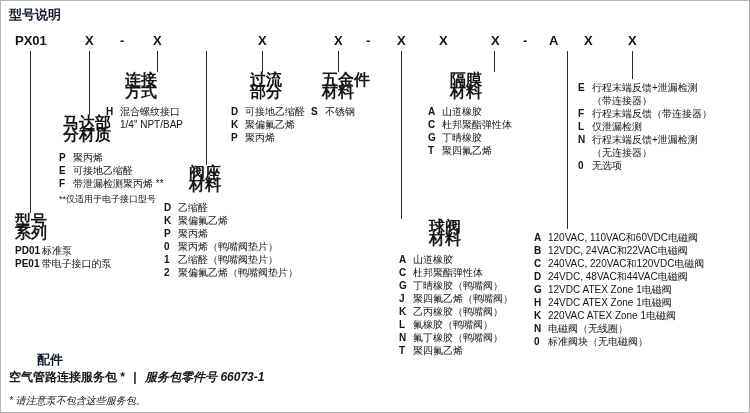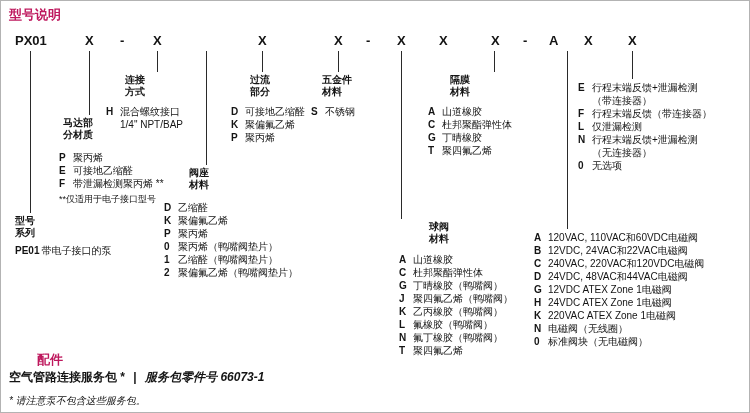--- a/index.html
+++ b/index.html
@@ -1,22 +1,22 @@
 <!DOCTYPE html>
 <html><head>
 <meta charset="utf-8">
 <style>
   html,body{margin:0;padding:0;background:#ffffff;}
   .page{position:relative;width:750px;height:413px;background:#fff;border:1px solid #b3b3b3;
         font-family:"Liberation Sans","DejaVu Sans",sans-serif;color:#141414;overflow:hidden;box-sizing:border-box;}
   .title{position:absolute;left:8px;top:5px;font-size:13px;font-weight:700;}
-  .red{color:#be185d;}
+  .red{color:#0f172a;}
   .tok{position:absolute;top:32px;font-size:13px;font-weight:700;}
   .stem{position:absolute;width:1px;background:#2a2a2a;}
-  .sec-label{position:absolute;font-size:10px;font-weight:700;line-height:12px;white-space:nowrap;}
+  .sec-label{position:absolute;font-size:16px;font-weight:700;line-height:12px;white-space:nowrap;}
   .items{position:absolute;font-size:10px;line-height:13px;white-space:nowrap;}
   .items .code{font-weight:700;display:inline-block;min-width:12px;margin-right:2px;}
   .items .row.cont{padding-left:14px;}
   .footnote{position:absolute;font-size:9px;white-space:nowrap;}
   .acc-heading{position:absolute;left:8px;top:350px;font-size:13px;font-weight:700;margin-left:28px;}
   .acc-line{position:absolute;left:8px;top:368px;font-size:12px;font-weight:700;white-space:nowrap;}
   .acc-sep{margin:0 5px;}
   .acc-part{font-style:italic;}
   .acc-footnote{position:absolute;left:8px;top:393px;font-size:10px;font-style:italic;white-space:nowrap;}
 </style>
@@ -130,20 +130,21 @@
       <div class="row"><span class="code">L</span><span>氟橡胶（鸭嘴阀）</span></div>
       <div class="row"><span class="code">N</span><span>氟丁橡胶（鸭嘴阀）</span></div>
       <div class="row"><span class="code">T</span><span>聚四氟乙烯</span></div>
     </div>
 
   <div class="sec-label" style="left:14px;top:214px">
     <div>型号</div>
     <div>系列</div>
   </div>
   <div class="items" style="left:14px;top:243px">
+      <div class="row"><span class="code">PD01</span><span>标准泵</span></div>
       <div class="row"><span class="code">PE01</span><span>带电子接口的泵</span></div>
     </div>
 
   <div class="items" style="left:577px;top:80px">
       <div class="row"><span class="code">E</span><span>行程末端反馈+泄漏检测</span></div>
       <div class="row cont">（带连接器）</div>
       <div class="row"><span class="code">F</span><span>行程末端反馈（带连接器）</span></div>
       <div class="row"><span class="code">L</span><span>仅泄漏检测</span></div>
       <div class="row"><span class="code">N</span><span>行程末端反馈+泄漏检测</span></div>
       <div class="row cont">（无连接器）</div>

